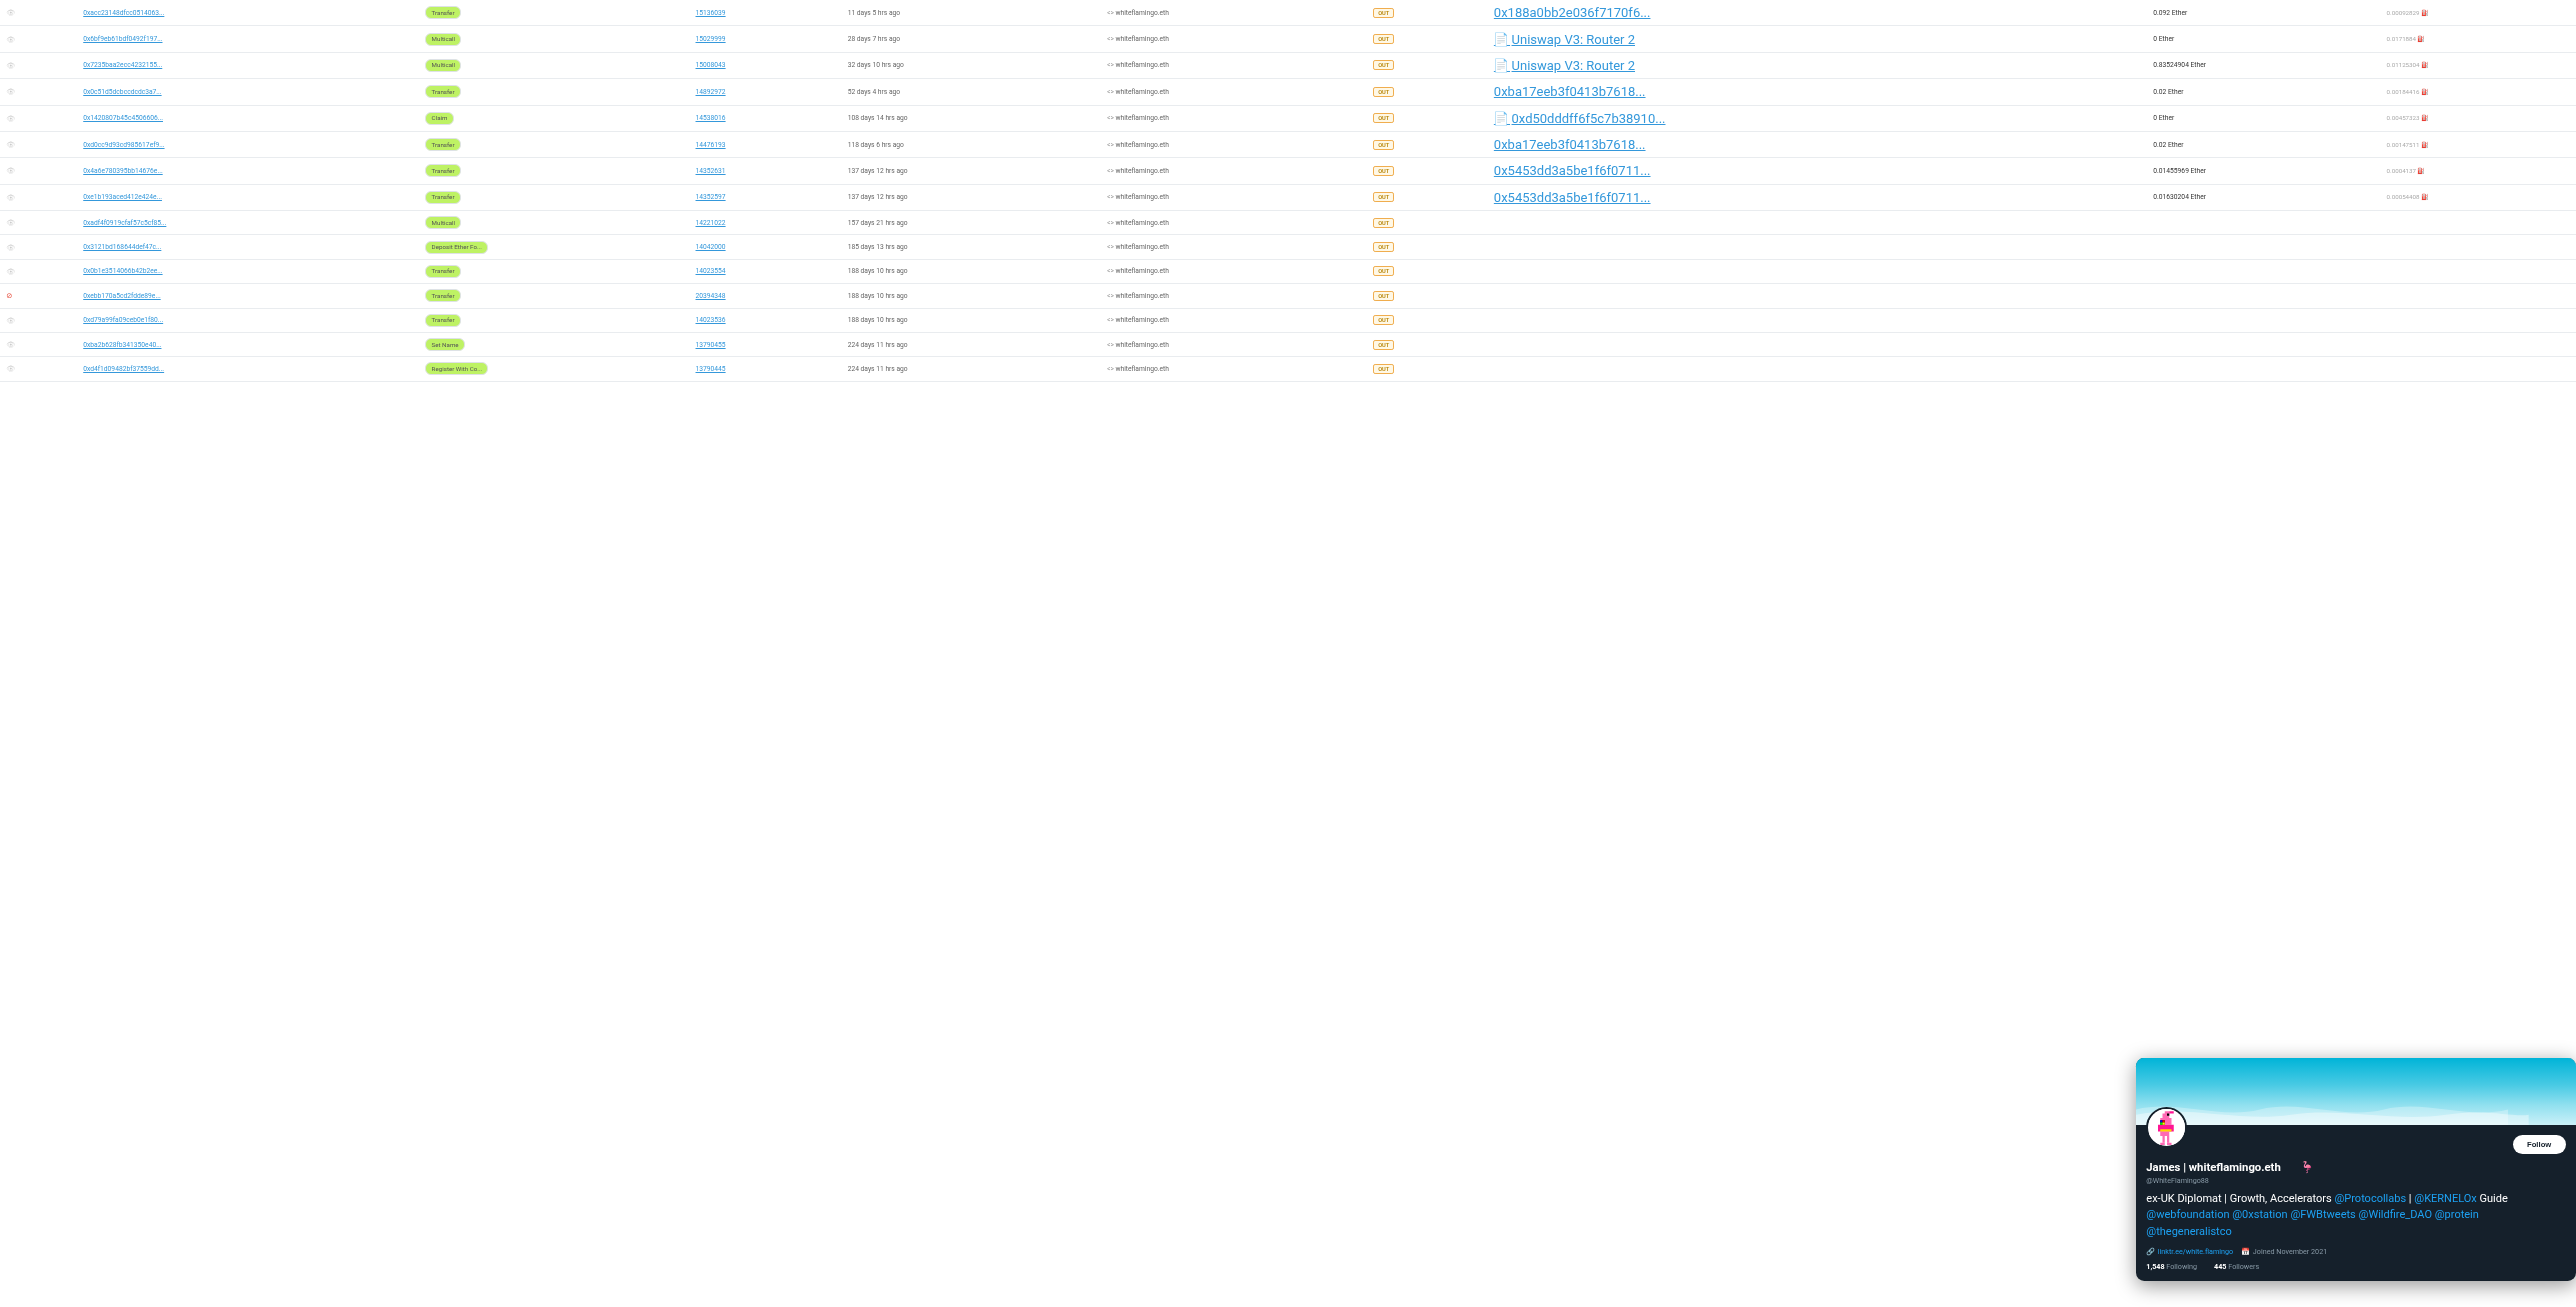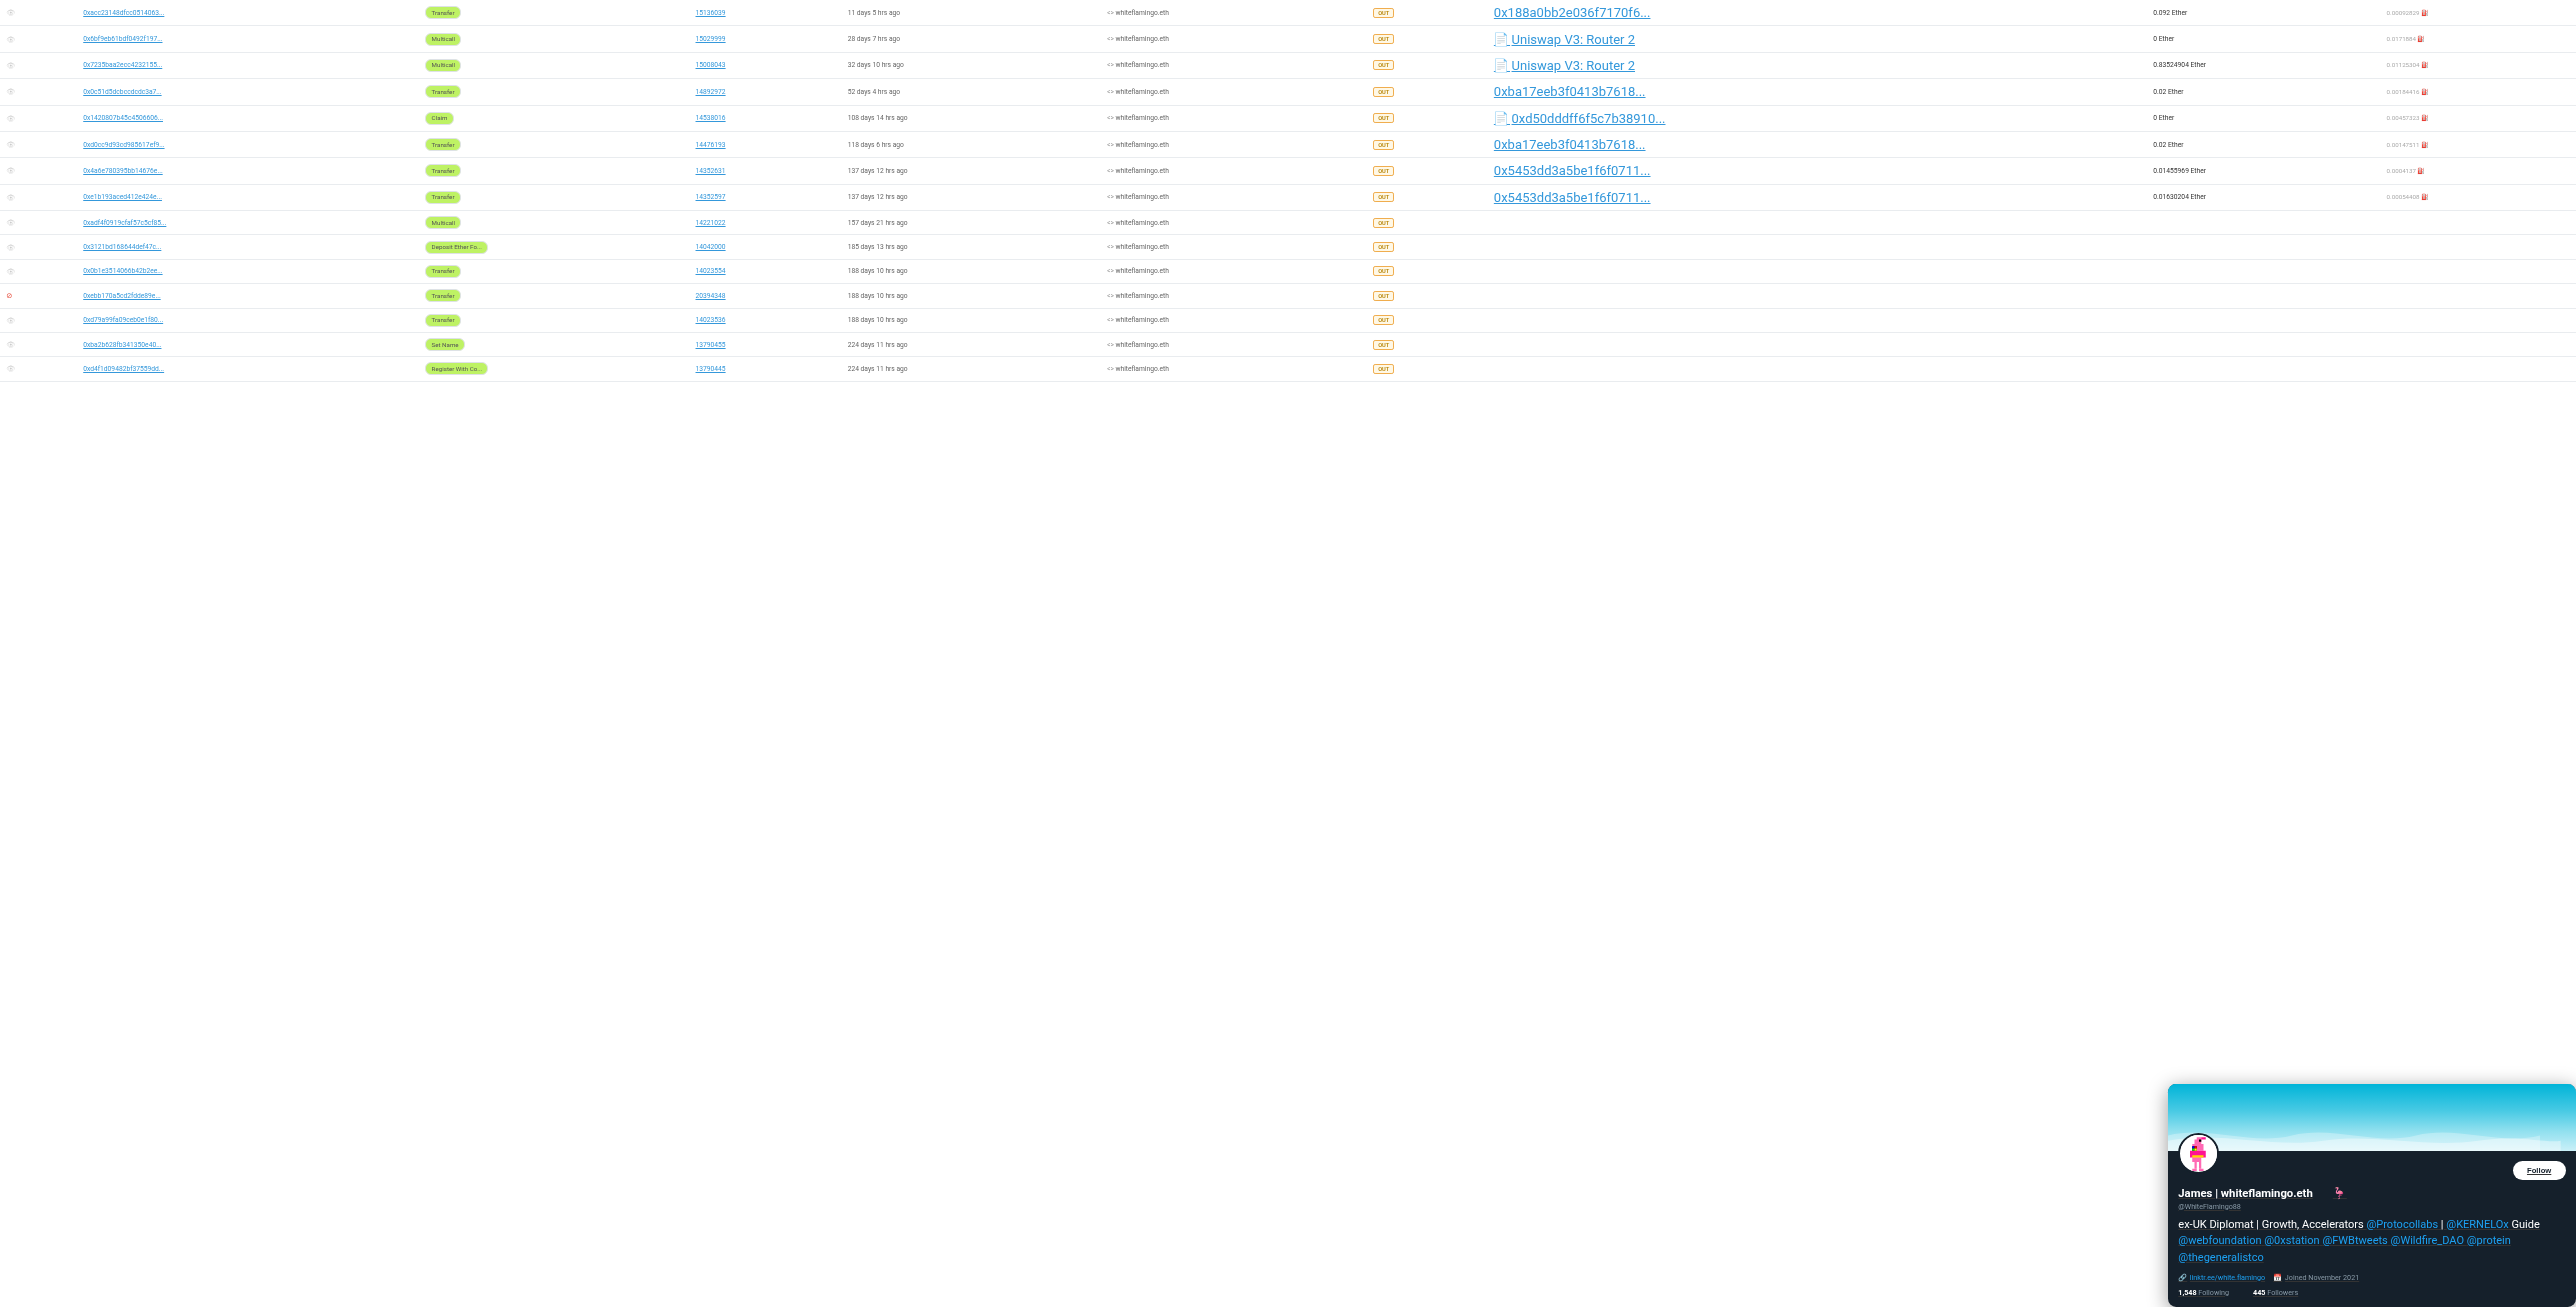--- a/index.html
+++ b/index.html
@@ -88,25 +88,24 @@
       font-size: 7.2px;
     }
     .gas-icon {
       color: #27ae60;
       font-size: 6.2px;
     }
 
     
     .overlay-wrapper {
       position: fixed;
-      bottom: 0;
+      bottom: 26px;
       right: 0;
-      width: 408px;
+      width: 440px;
       z-index: 1000;
-      text-decoration: underline;
     }
     .twitter-card {
       background: #15202b;
       border-radius: 8.2px;
       overflow: hidden;
       box-shadow: 0 4.1px 20.6px rgba(0,0,0,0.4);
       color: #fff;
       width: 100%;
     }
     .card-header-bg {
@@ -208,21 +207,21 @@
     .meta-icon {
       font-size: 7.2px;
     }
     .meta-link {
       color: #1da1f2;
       text-decoration: none;
       text-align: right;
     }
     .stats-row {
       display: flex;
-      gap: 24px;
+      gap: 17px;
       font-size: 7.2px;
       color: #fff;
     }
     .stat-num {
       font-weight: 700;
     }
     .stat-label {
       color: #8899a6;
     }
   </style>

